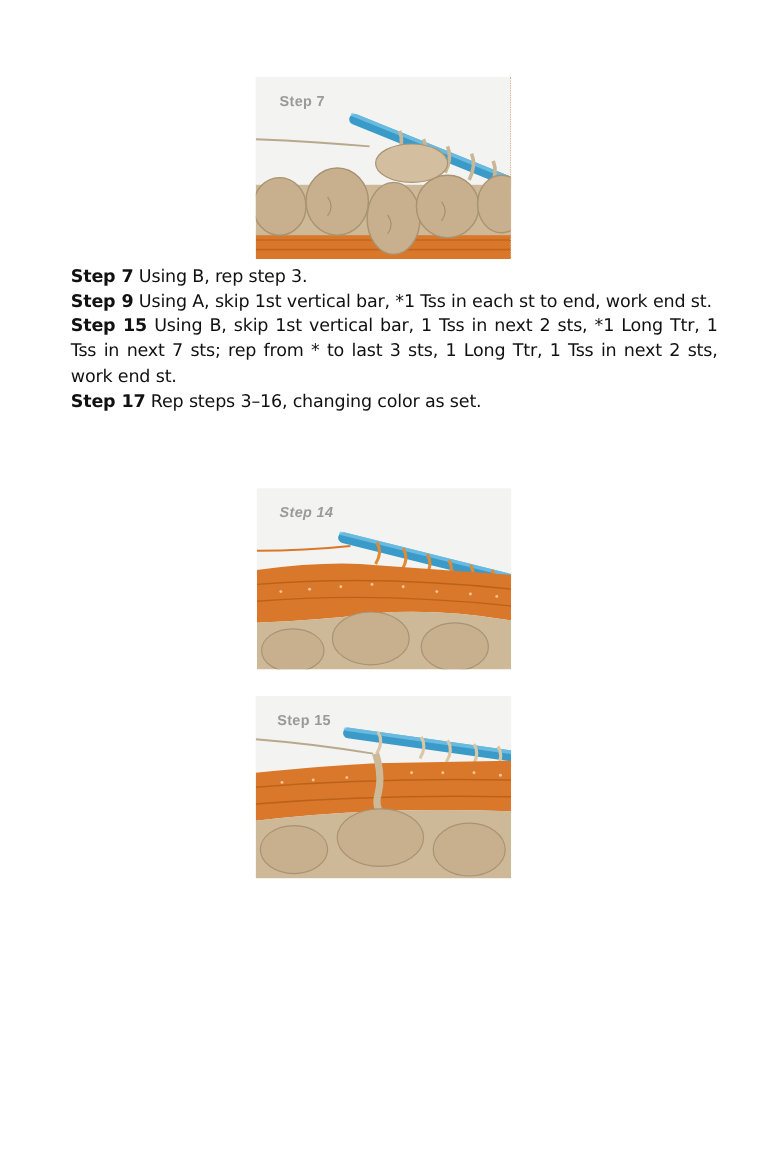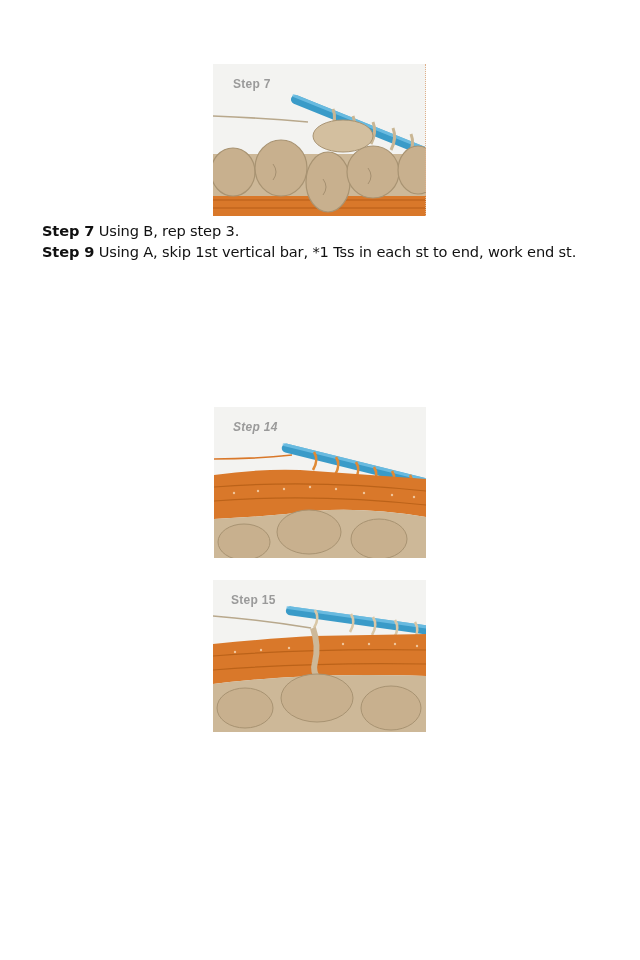--- a/index.html
+++ b/index.html
@@ -30,21 +30,21 @@
 
   .instructions {
     position: absolute;
     left: 42px;
     top: 221px;
     width: 556px;
     font-size: 14.6px;
     line-height: 20.7px;
     letter-spacing: -0.15px;
   }
-  .step { text-align: justify; }
+  .step { text-align: justify; margin-left: 17px; }
   .step.last-line-left { text-align-last: left; }
   .step b { font-weight: bold; }
 </style>
 </head>
 <body>
 
 <div class="photo" id="photo1">
   <svg viewBox="0 0 213 152" preserveAspectRatio="none">
     <rect x="0" y="0" width="213" height="152" fill="#f3f3f1"></rect>
 
@@ -85,20 +85,22 @@
 
     <ellipse cx="130" cy="72" rx="30" ry="16" fill="#d3bf9f" stroke="#a89372" stroke-width="1"></ellipse>
   </svg>
   <div class="photo-label" style="left:20px; top:13px;">Step 7</div>
   <div class="dotted"></div>
 </div>
 
 <div class="instructions">
   <div class="step"><b>Step 7</b> <span>Using B, rep step 3.</span></div>
   <div class="step"><b>Step 9</b> <span>Using A, skip 1st vertical bar, *1 Tss in each st to end, work end st.</span></div>
+  <div class="step last-line-left"><b>Step 15</b> <span>Using B, skip 1st vertical bar, 1 Tss in next 2 sts, *1 Long Ttr, 1 Tss in next 7 sts; rep from * to last 3 sts, 1 Long Ttr, 1 Tss in next 2 sts, work end st.</span></div>
+  <div class="step"><b>Step 17</b> <span>Rep steps 3–16, changing color as set.</span></div>
 </div>
 
 <div class="photo" id="photo2">
   <svg viewBox="0 0 212 151" preserveAspectRatio="none">
     <rect x="0" y="0" width="212" height="151" fill="#f3f3f1"></rect>
     <path d="M0 52 Q40 52 78 48" stroke="#d9782a" stroke-width="1.6" fill="none"></path>
     <g transform="rotate(14 70 40)">
       <rect x="68" y="36" width="150" height="9" rx="4.5" fill="#3a9bc8"></rect>
       <rect x="68" y="36" width="150" height="3" rx="1.5" fill="#7cc7ea" opacity="0.7"></rect>
     </g>

